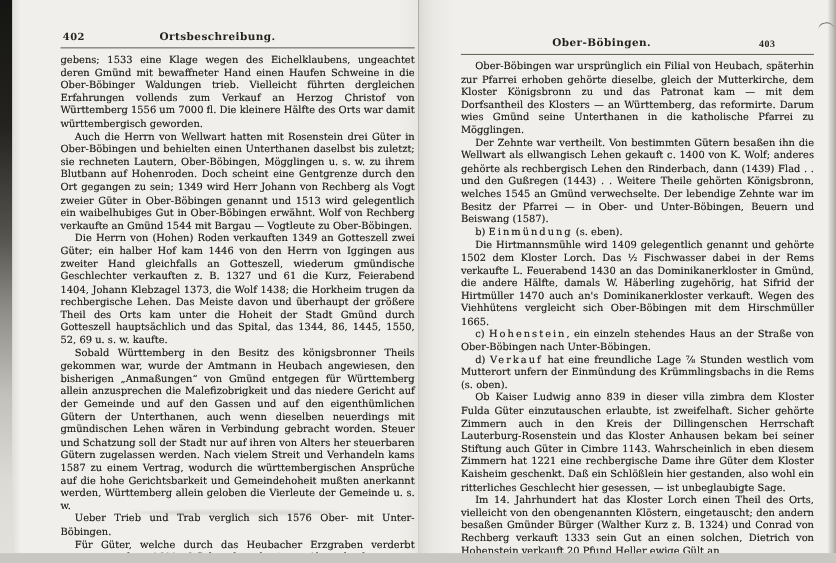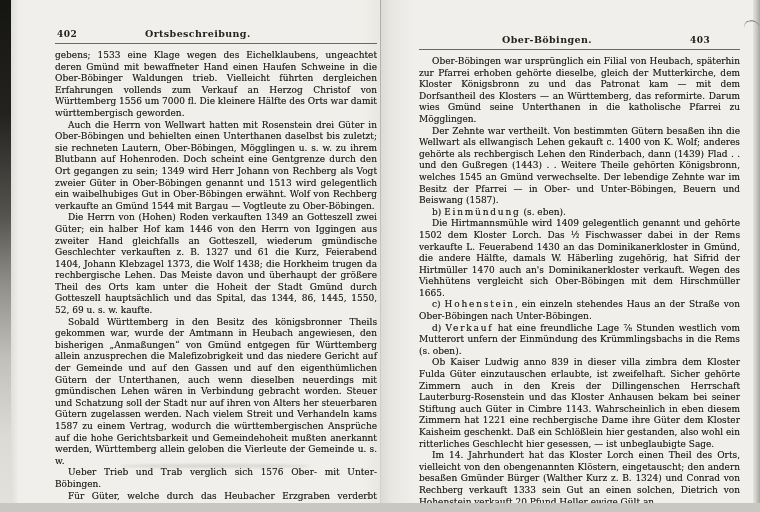--- a/index.html
+++ b/index.html
@@ -82,21 +82,21 @@
         <p class="indent" lang="de"><span>Auch die Herrn von Wellwart hatten mit Rosenstein drei Güter in Ober-Böbingen und behielten einen Unterthanen daselbst bis zuletzt; sie rechneten Lautern, Ober-Böbingen, Mögglingen u. s. w. zu ihrem Blutbann auf Hohenroden. Doch scheint eine Gentgrenze durch den Ort gegangen zu sein; 1349 wird Herr Johann von Rechberg als Vogt zweier Güter in Ober-Böbingen genannt und 1513 wird gelegentlich ein waibelhubiges Gut in Ober-Böbingen erwähnt. Wolf von Rechberg verkaufte an Gmünd 1544 mit Bargau — Vogtleute zu Ober-Böbingen.</span></p>
         <p class="indent" lang="de"><span>Die Herrn von (Hohen) Roden verkauften 1349 an Gotteszell zwei Güter; ein halber Hof kam 1446 von den Herrn von Iggingen aus zweiter Hand gleichfalls an Gotteszell, wiederum gmündische Geschlechter verkauften z. B. 1327 und 61 die Kurz, Feierabend 1404, Johann Klebzagel 1373, die Wolf 1438; die Horkheim trugen da rechbergische Lehen. Das Meiste davon und überhaupt der größere Theil des Orts kam unter die Hoheit der Stadt Gmünd durch Gotteszell hauptsächlich und das Spital, das 1344, 86, 1445, 1550, 52, 69 u. s. w. kaufte.</span></p>
         <p class="indent" lang="de"><span>Sobald Württemberg in den Besitz des königsbronner Theils gekommen war, wurde der Amtmann in Heubach angewiesen, den bisherigen „Anmaßungen“ von Gmünd entgegen für Württemberg allein anzusprechen die Malefizobrigkeit und das niedere Gericht auf der Gemeinde und auf den Gassen und auf den eigenthümlichen Gütern der Unterthanen, auch wenn dieselben neuerdings mit gmündischen Lehen wären in Verbindung gebracht worden. Steuer und Schatzung soll der Stadt nur auf ihren von Alters her steuerbaren Gütern zugelassen werden. Nach vielem Streit und Verhandeln kams 1587 zu einem Vertrag, wodurch die württembergischen Ansprüche auf die hohe Gerichtsbarkeit und Gemeindehoheit mußten anerkannt werden, Württemberg allein geloben die Vierleute der Gemeinde u. s. w.</span></p>
         <p class="indent" lang="de"><span>Ueber Trieb und Trab verglich sich 1576 Ober- mit Unter-Böbingen.</span></p>
         <p class="indent" lang="de"><span>Für Güter, welche durch das Heubacher Erzgraben verderbt waren, wurden 1608 Stücke der dortigen Almand abgetreten, späterhin ist die Ober-Böbinger Almand von 220 Morgen unter die Hofstätten vertheilt worden.</span></p>
       </div>
   </div>
 
   <div class="page right">
     <span class="running-head" style="left:122px;top:34px;">Ober-Böbingen.</span>
-    <span class="page-number" style="left:310px;top:35px;">403</span>
+    <span class="page-number" style="left:310px;top:35px;font-family:Liberation Serif, serif;">403</span>
     <div class="head-rule" style="left:39px;top:49px;width:321px;"></div>
     <div class="text-block" style="left:39px;top:56px;width:321px;">
         <p class="indent" lang="de"><span>Ober-Böbingen war ursprünglich ein Filial von Heubach, späterhin zur Pfarrei erhoben gehörte dieselbe, gleich der Mutterkirche, dem Kloster Königsbronn zu und das Patronat kam — mit dem Dorfsantheil des Klosters — an Württemberg, das reformirte. Darum wies Gmünd seine Unterthanen in die katholische Pfarrei zu Mögglingen.</span></p>
         <p class="indent" lang="de"><span>Der Zehnte war vertheilt. Von bestimmten Gütern besaßen ihn die Wellwart als ellwangisch Lehen gekauft c. 1400 von K. Wolf; anderes gehörte als rechbergisch Lehen den Rinderbach, dann (1439) Flad . . und den Gußregen (1443) . . Weitere Theile gehörten Königsbronn, welches 1545 an Gmünd verwechselte. Der lebendige Zehnte war im Besitz der Pfarrei — in Ober- und Unter-Böbingen, Beuern und Beiswang (1587).</span></p>
         <p class="indent" lang="de"><span>b) </span><span class="spaced">Einmündung</span><span> (s. eben).</span></p>
         <p class="indent" lang="de"><span>Die Hirtmannsmühle wird 1409 gelegentlich genannt und gehörte 1502 dem Kloster Lorch. Das ½ Fischwasser dabei in der Rems verkaufte L. Feuerabend 1430 an das Dominikanerkloster in Gmünd, die andere Hälfte, damals W. Häberling zugehörig, hat Sifrid der Hirtmüller 1470 auch an's Dominikanerkloster verkauft. Wegen des Viehhütens vergleicht sich Ober-Böbingen mit dem Hirschmüller 1665.</span></p>
         <p class="indent" lang="de"><span>c) </span><span class="spaced">Hohenstein</span><span>, ein einzeln stehendes Haus an der Straße von Ober-Böbingen nach Unter-Böbingen.</span></p>
         <p class="indent" lang="de"><span>d) </span><span class="spaced">Verkauf</span><span> hat eine freundliche Lage ⅞ Stunden westlich vom Mutterort unfern der Einmündung des Krümmlingsbachs in die Rems (s. oben).</span></p>
         <p class="indent" lang="de"><span>Ob Kaiser Ludwig anno 839 in dieser villa zimbra dem Kloster Fulda Güter einzutauschen erlaubte, ist zweifelhaft. Sicher gehörte Zimmern auch in den Kreis der Dillingenschen Herrschaft Lauterburg-Rosenstein und das Kloster Anhausen bekam bei seiner Stiftung auch Güter in Cimbre 1143. Wahrscheinlich in eben diesem Zimmern hat 1221 eine rechbergische Dame ihre Güter dem Kloster Kaisheim geschenkt. Daß ein Schlößlein hier gestanden, also wohl ein ritterliches Geschlecht hier gesessen, — ist unbeglaubigte Sage.</span></p>
         <p class="indent" lang="de"><span>Im 14. Jahrhundert hat das Kloster Lorch einen Theil des Orts, vielleicht von den obengenannten Klöstern, eingetauscht; den andern besaßen Gmünder Bürger (Walther Kurz z. B. 1324) und Conrad von Rechberg verkauft 1333 sein Gut an einen solchen, Dietrich von Hohenstein verkauft 20 Pfund Heller ewige Gült an</span></p>

